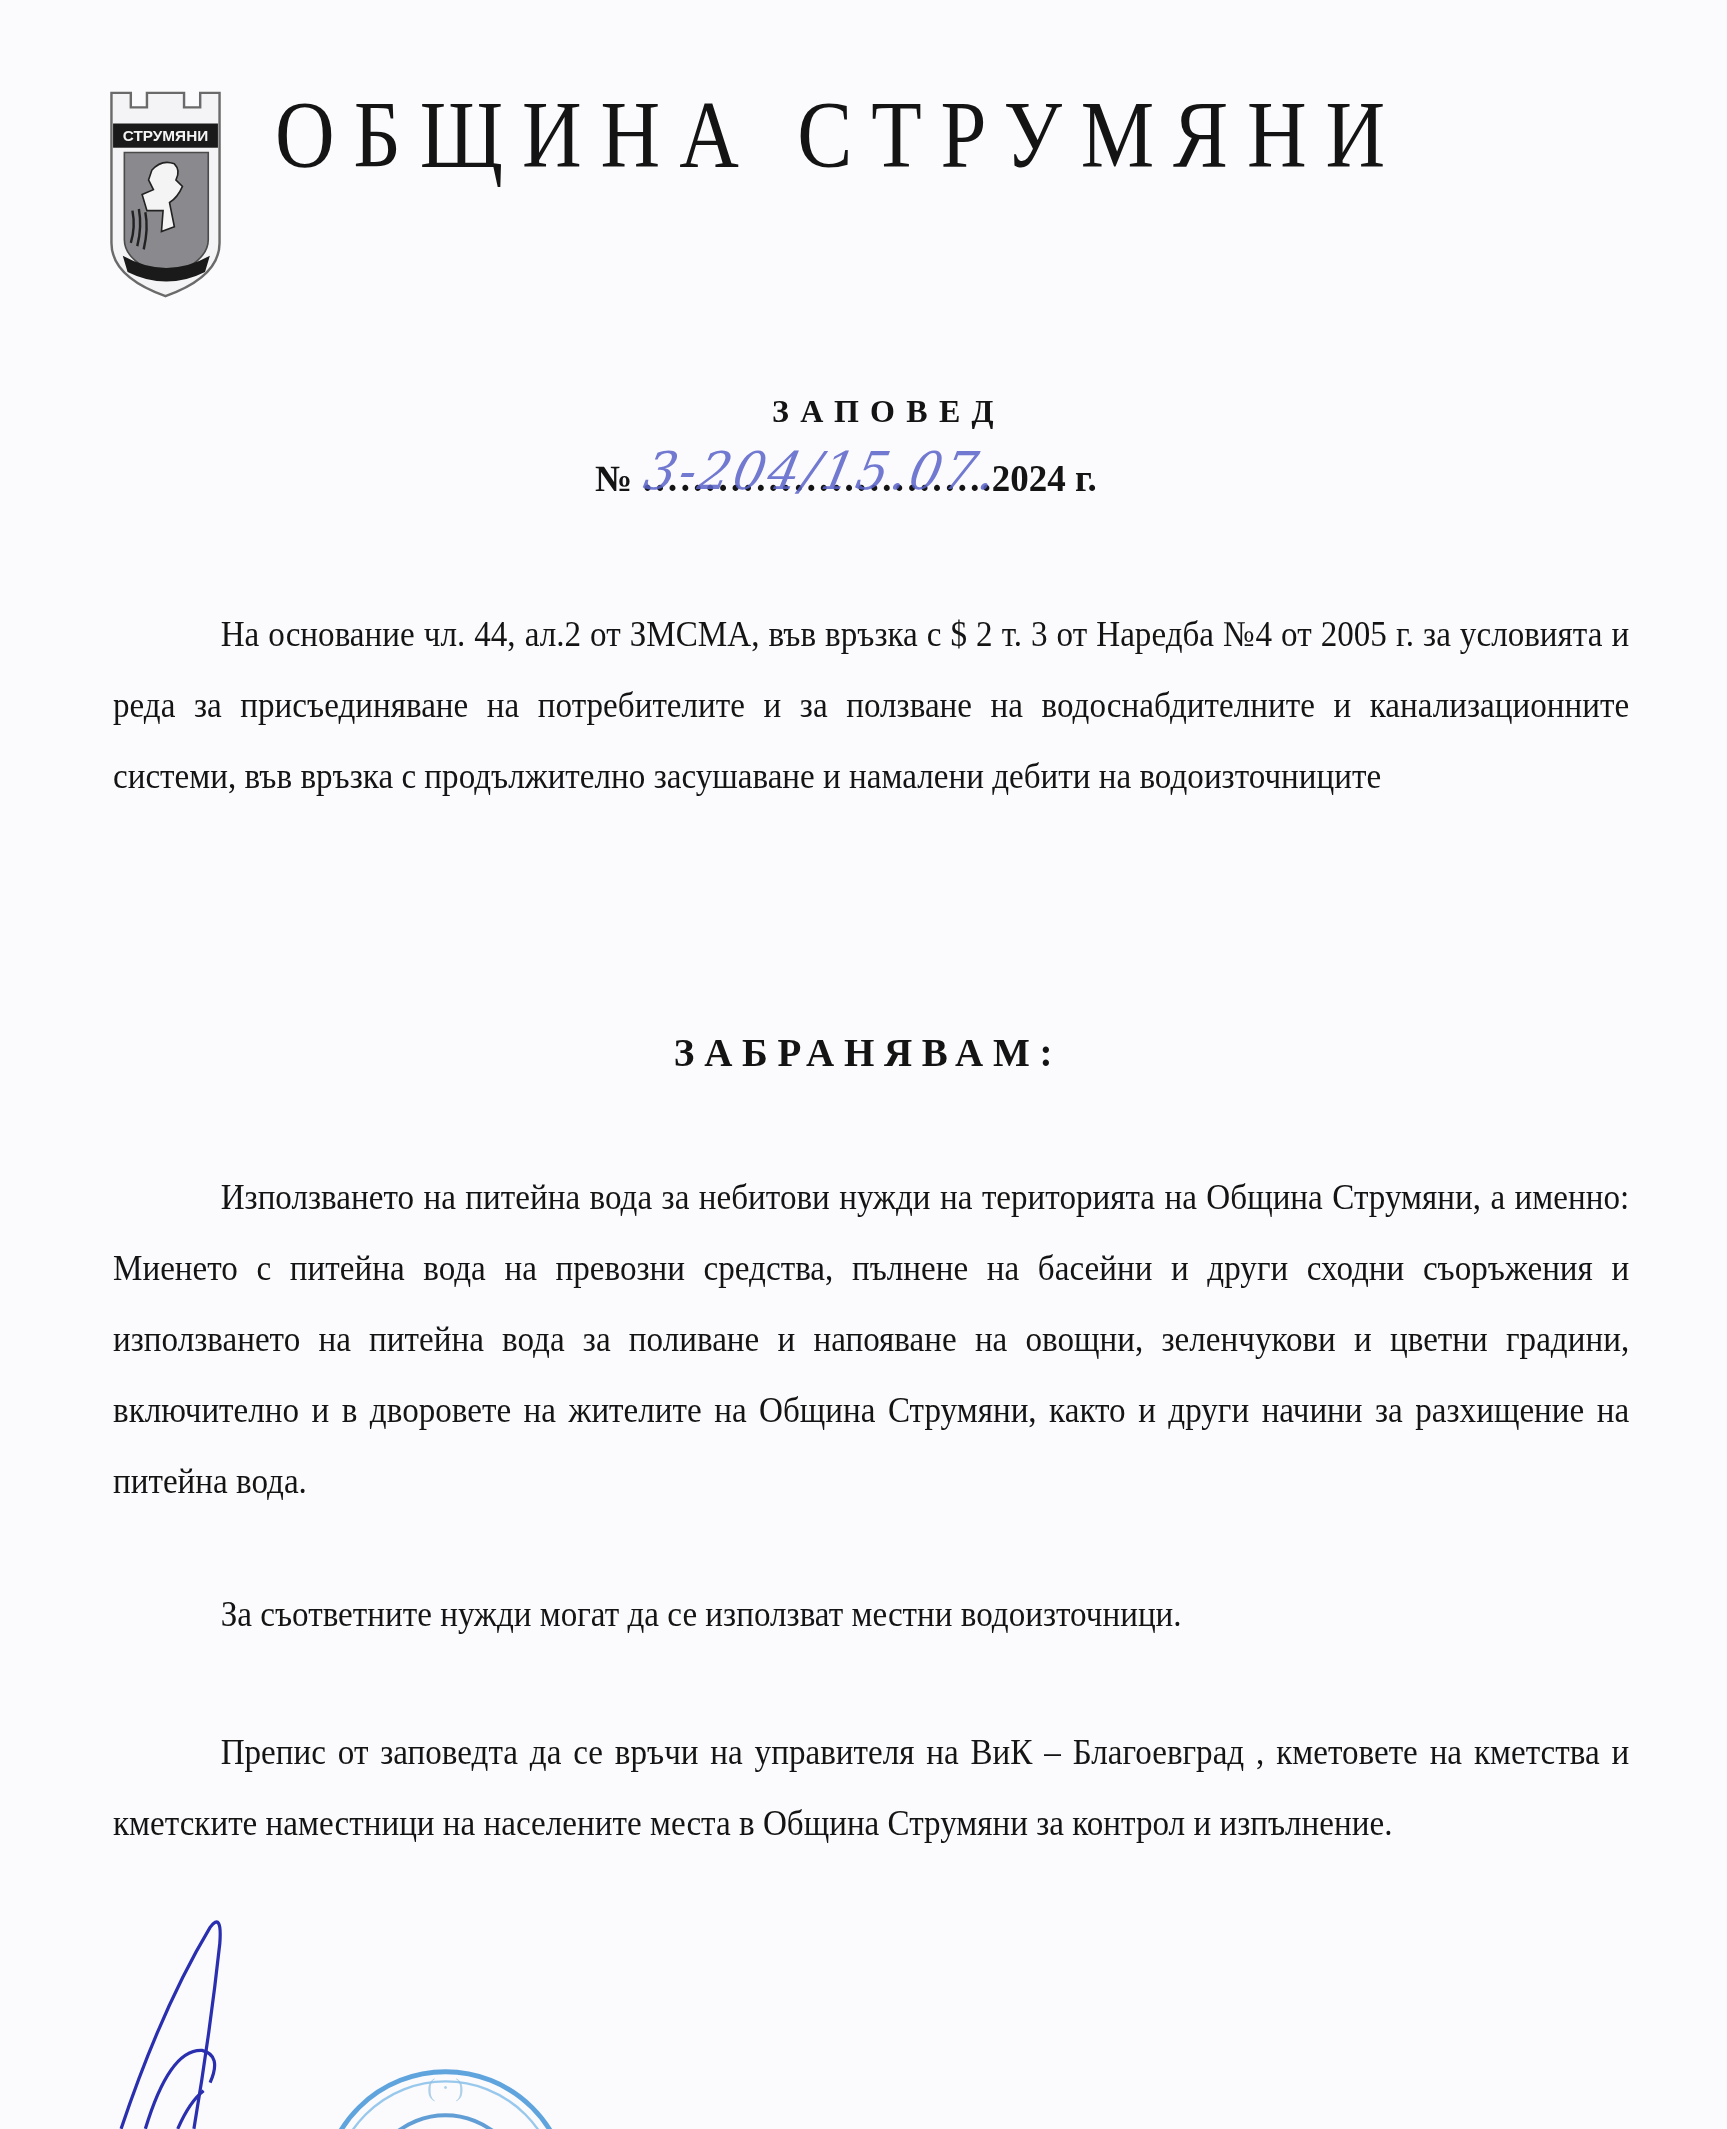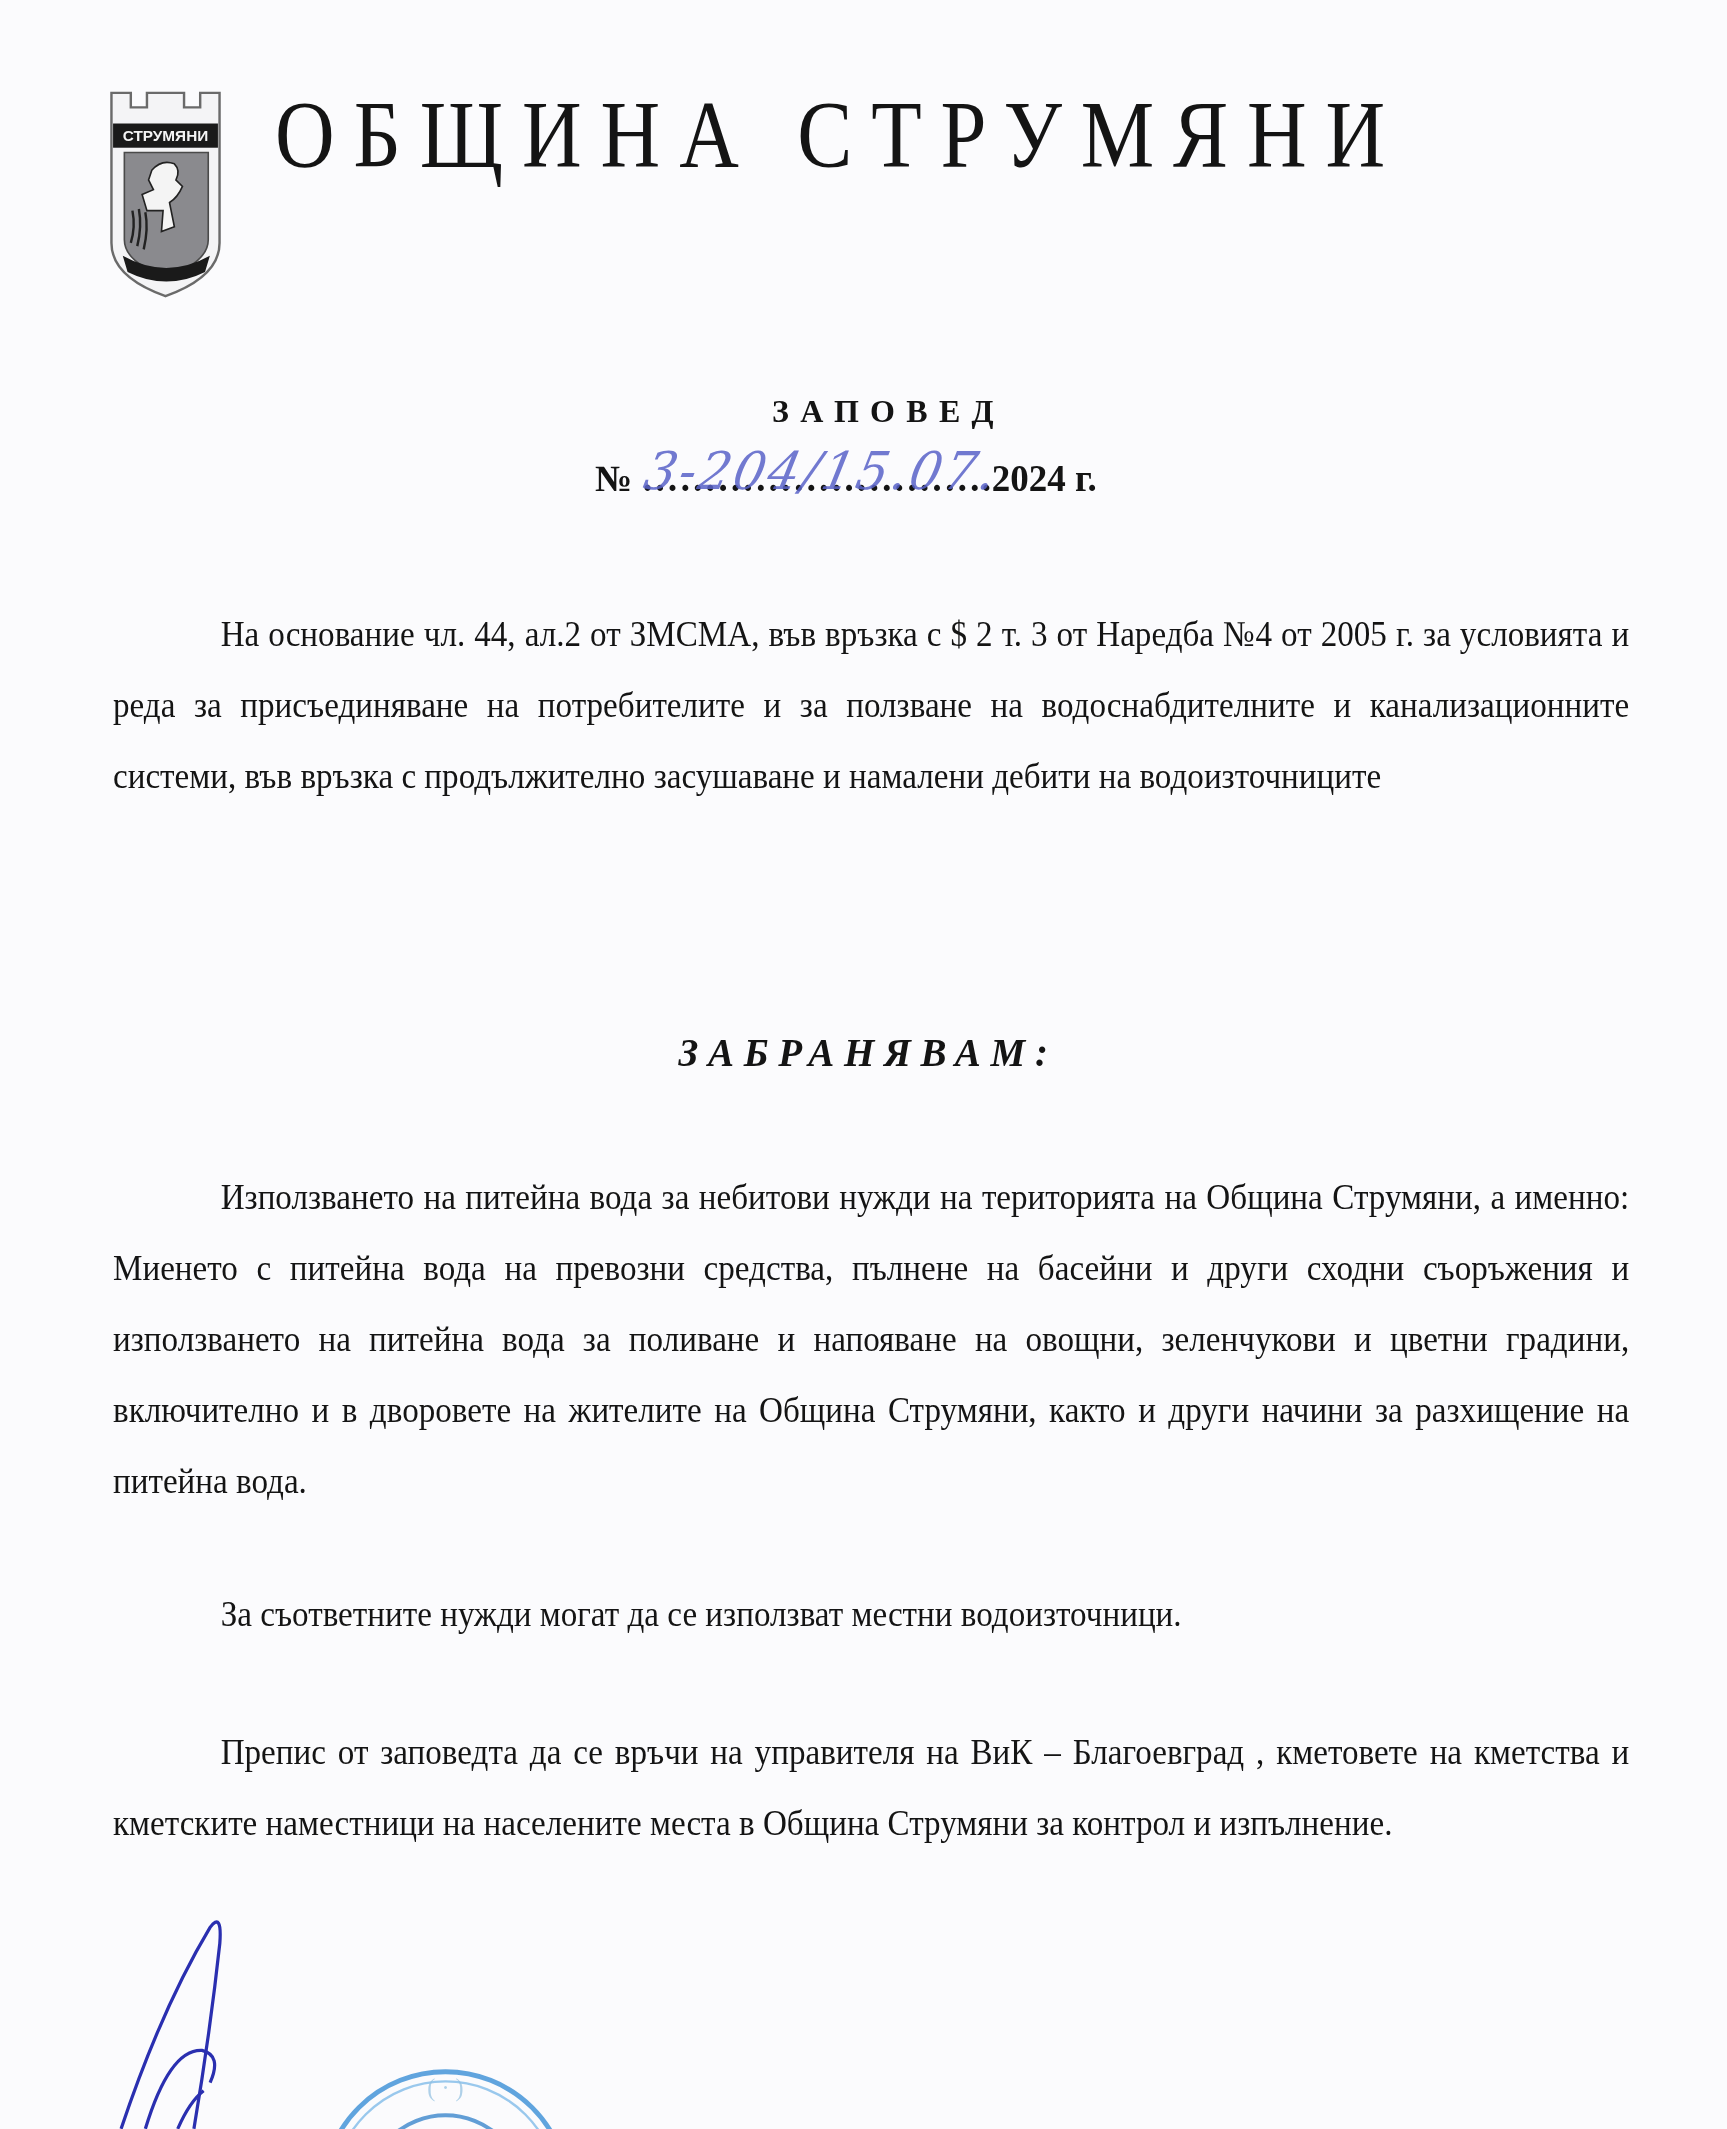--- a/index.html
+++ b/index.html
@@ -96,21 +96,20 @@
     .section-heading {
       position: absolute;
       left: 0; right: 0;
       top: 1033px;
       text-align: center;
       font-size: 39px;
       font-weight: bold;
       letter-spacing: 9.7px;
       line-height: 1;
       padding-left: 8px;
-      font-style: italic;
     }
     .para-prohibition { top: 1162px; width: 1648px; }
     .para-alt { top: 1579px; width: 1648px; }
     .para-copy { top: 1717px; width: 1648px; }
 
     .signature {
       position: absolute;
       left: 113px;
       top: 1911px;
       width: 178px;

